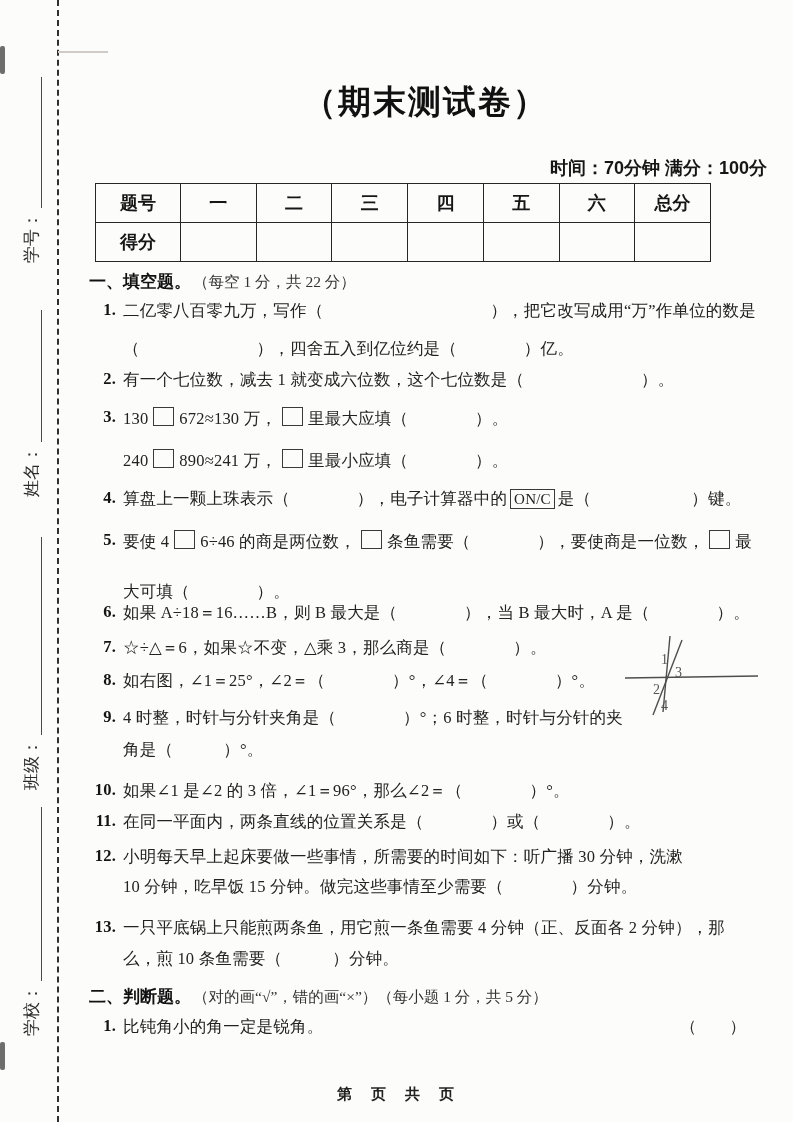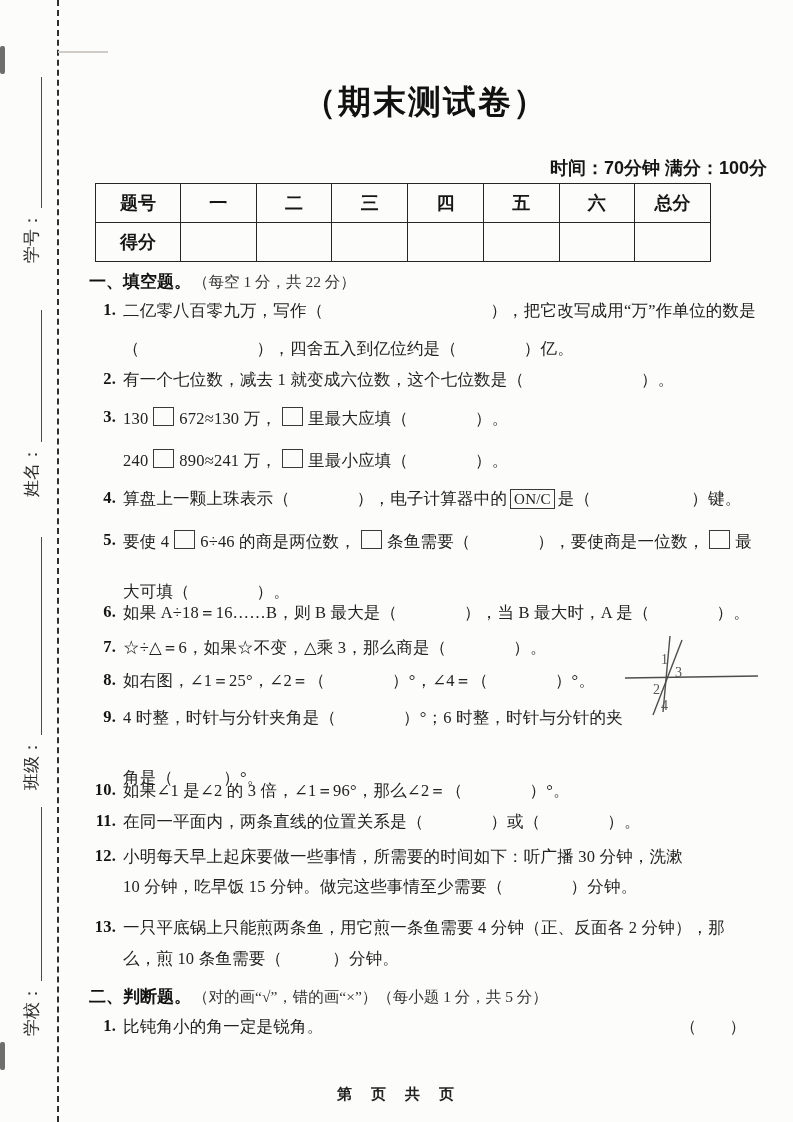--- a/index.html
+++ b/index.html
@@ -145,21 +145,21 @@
     <line x1="30" y1="89" x2="59" y2="14" stroke="#4d4d4d" stroke-width="1.4"></line>
     <text x="38" y="38" font-size="14" fill="#555" font-family="Liberation Serif,serif">1</text>
     <text x="30" y="68" font-size="14" fill="#555" font-family="Liberation Serif,serif">2</text>
     <text x="52" y="51" font-size="14" fill="#555" font-family="Liberation Serif,serif">3</text>
     <text x="38" y="84" font-size="14" fill="#555" font-family="Liberation Serif,serif">4</text>
   </svg>
 
   <div class="ln" style="top:707px;">
     <span class="qn">9.</span><span>4 时整，时针与分针夹角是（　　　　）°；6 时整，时针与分针的夹</span>
   </div>
-  <div class="ln" style="top:739px;margin-top:28px;">
+  <div class="ln" style="top:739px;">
     <span>角是（　　　）°。</span>
   </div>
 
   <div class="ln" style="top:780px;">
     <span class="qn">10.</span><span>如果∠1 是∠2 的 3 倍，∠1＝96°，那么∠2＝（　　　　）°。</span>
   </div>
 
   <div class="ln" style="top:811px;">
     <span class="qn">11.</span><span>在同一平面内，两条直线的位置关系是（　　　　）或（　　　　）。</span>
   </div>

